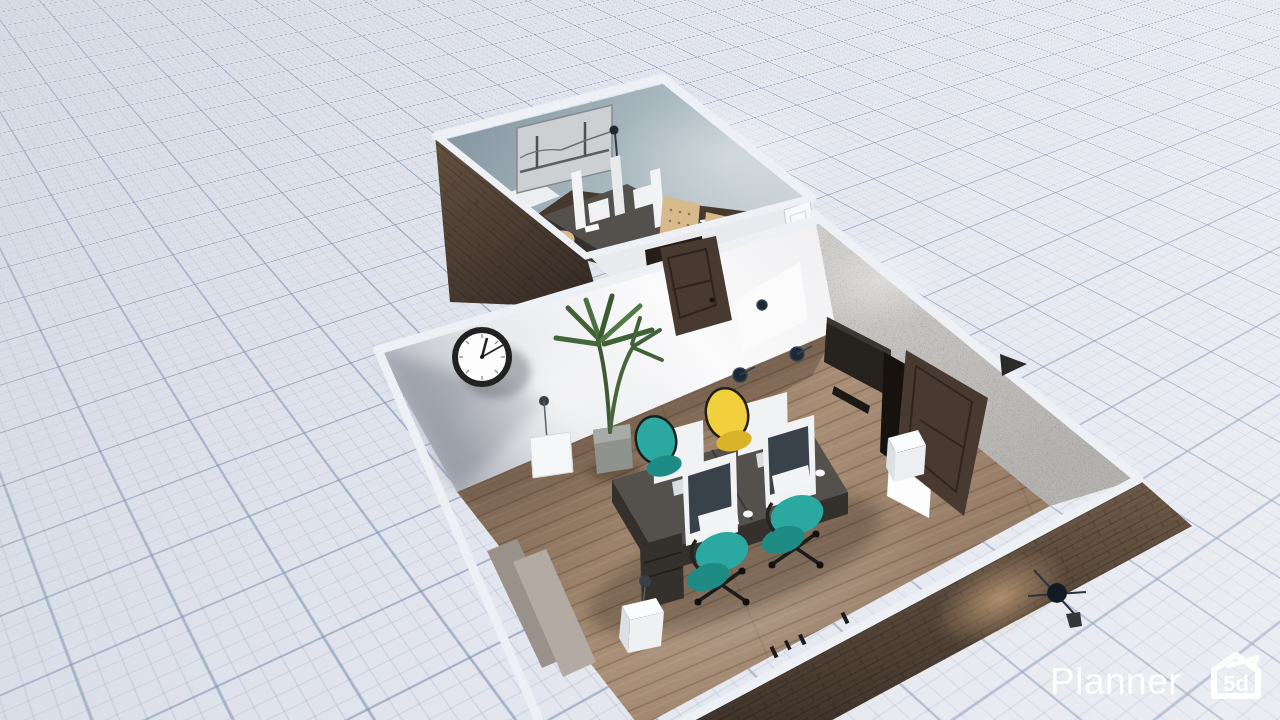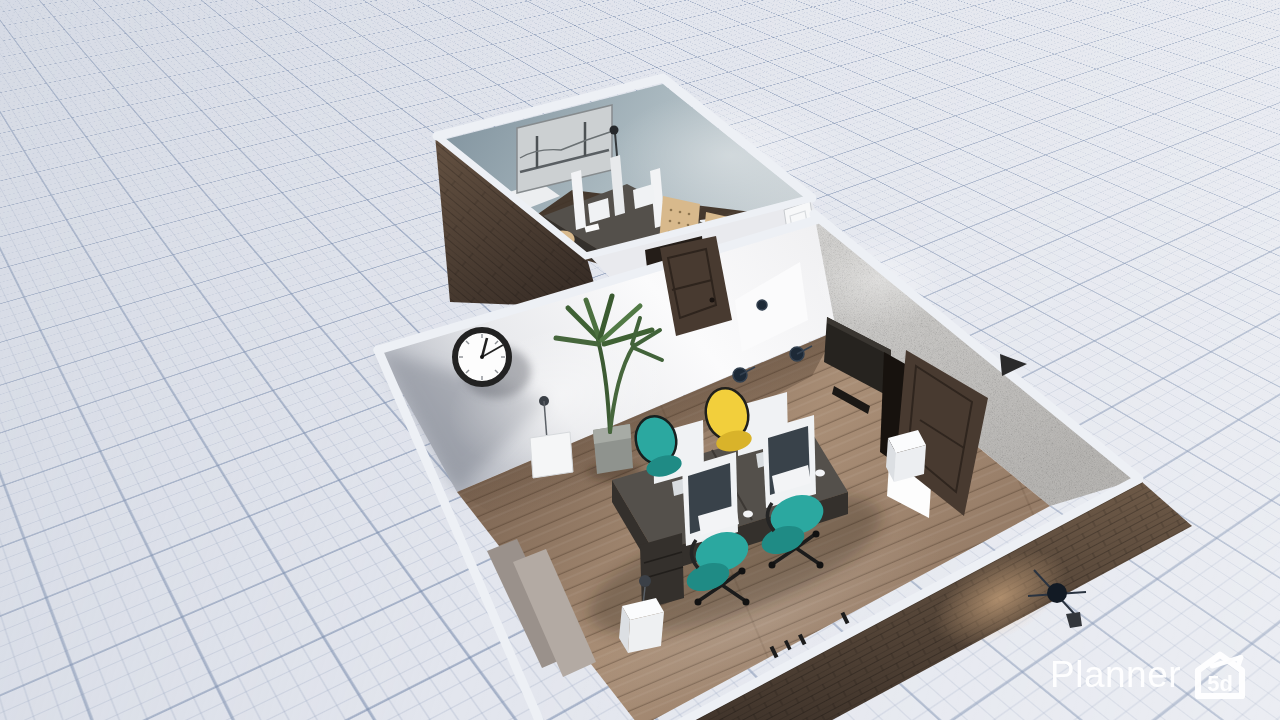--- a/index.html
+++ b/index.html
@@ -27,21 +27,21 @@
   .tealD{fill:#1f8b85;}
   .yellowD{fill:#d9b32a;}
   .tan{fill:var(--tan,#d8b98c);}
   .mon{fill:var(--monitor,#f0f2f4);}
   .scr{fill:var(--screen,#39424a);}
   .deskT{fill:var(--desk,#54504b);}
   .deskS{fill:var(--desk_dark,#34302c);}
   .doorW{fill:var(--door,#483a30);}
   .navy{fill:var(--navy,#1d2936);}
   
-  .logo{position:absolute;left:1050px;top:648px;display:flex;align-items:center;gap:10px;
+  .logo{position:absolute;left:1050px;top:648px;display:flex;align-items:flex-end;gap:26px;
     color:var(--logo,#ffffff);opacity:.95;}
   .logo-text{font-size:37px;letter-spacing:.5px;font-weight:400;line-height:1;
     font-family:"Liberation Sans",sans-serif;}
   .logo-icon{display:block;}
   .logo-icon text{font-family:"Liberation Sans",sans-serif;font-weight:700;font-size:25px;fill:var(--logo,#ffffff);}
 </style>
 </head>
 <body>
 
 <div class="stage">

